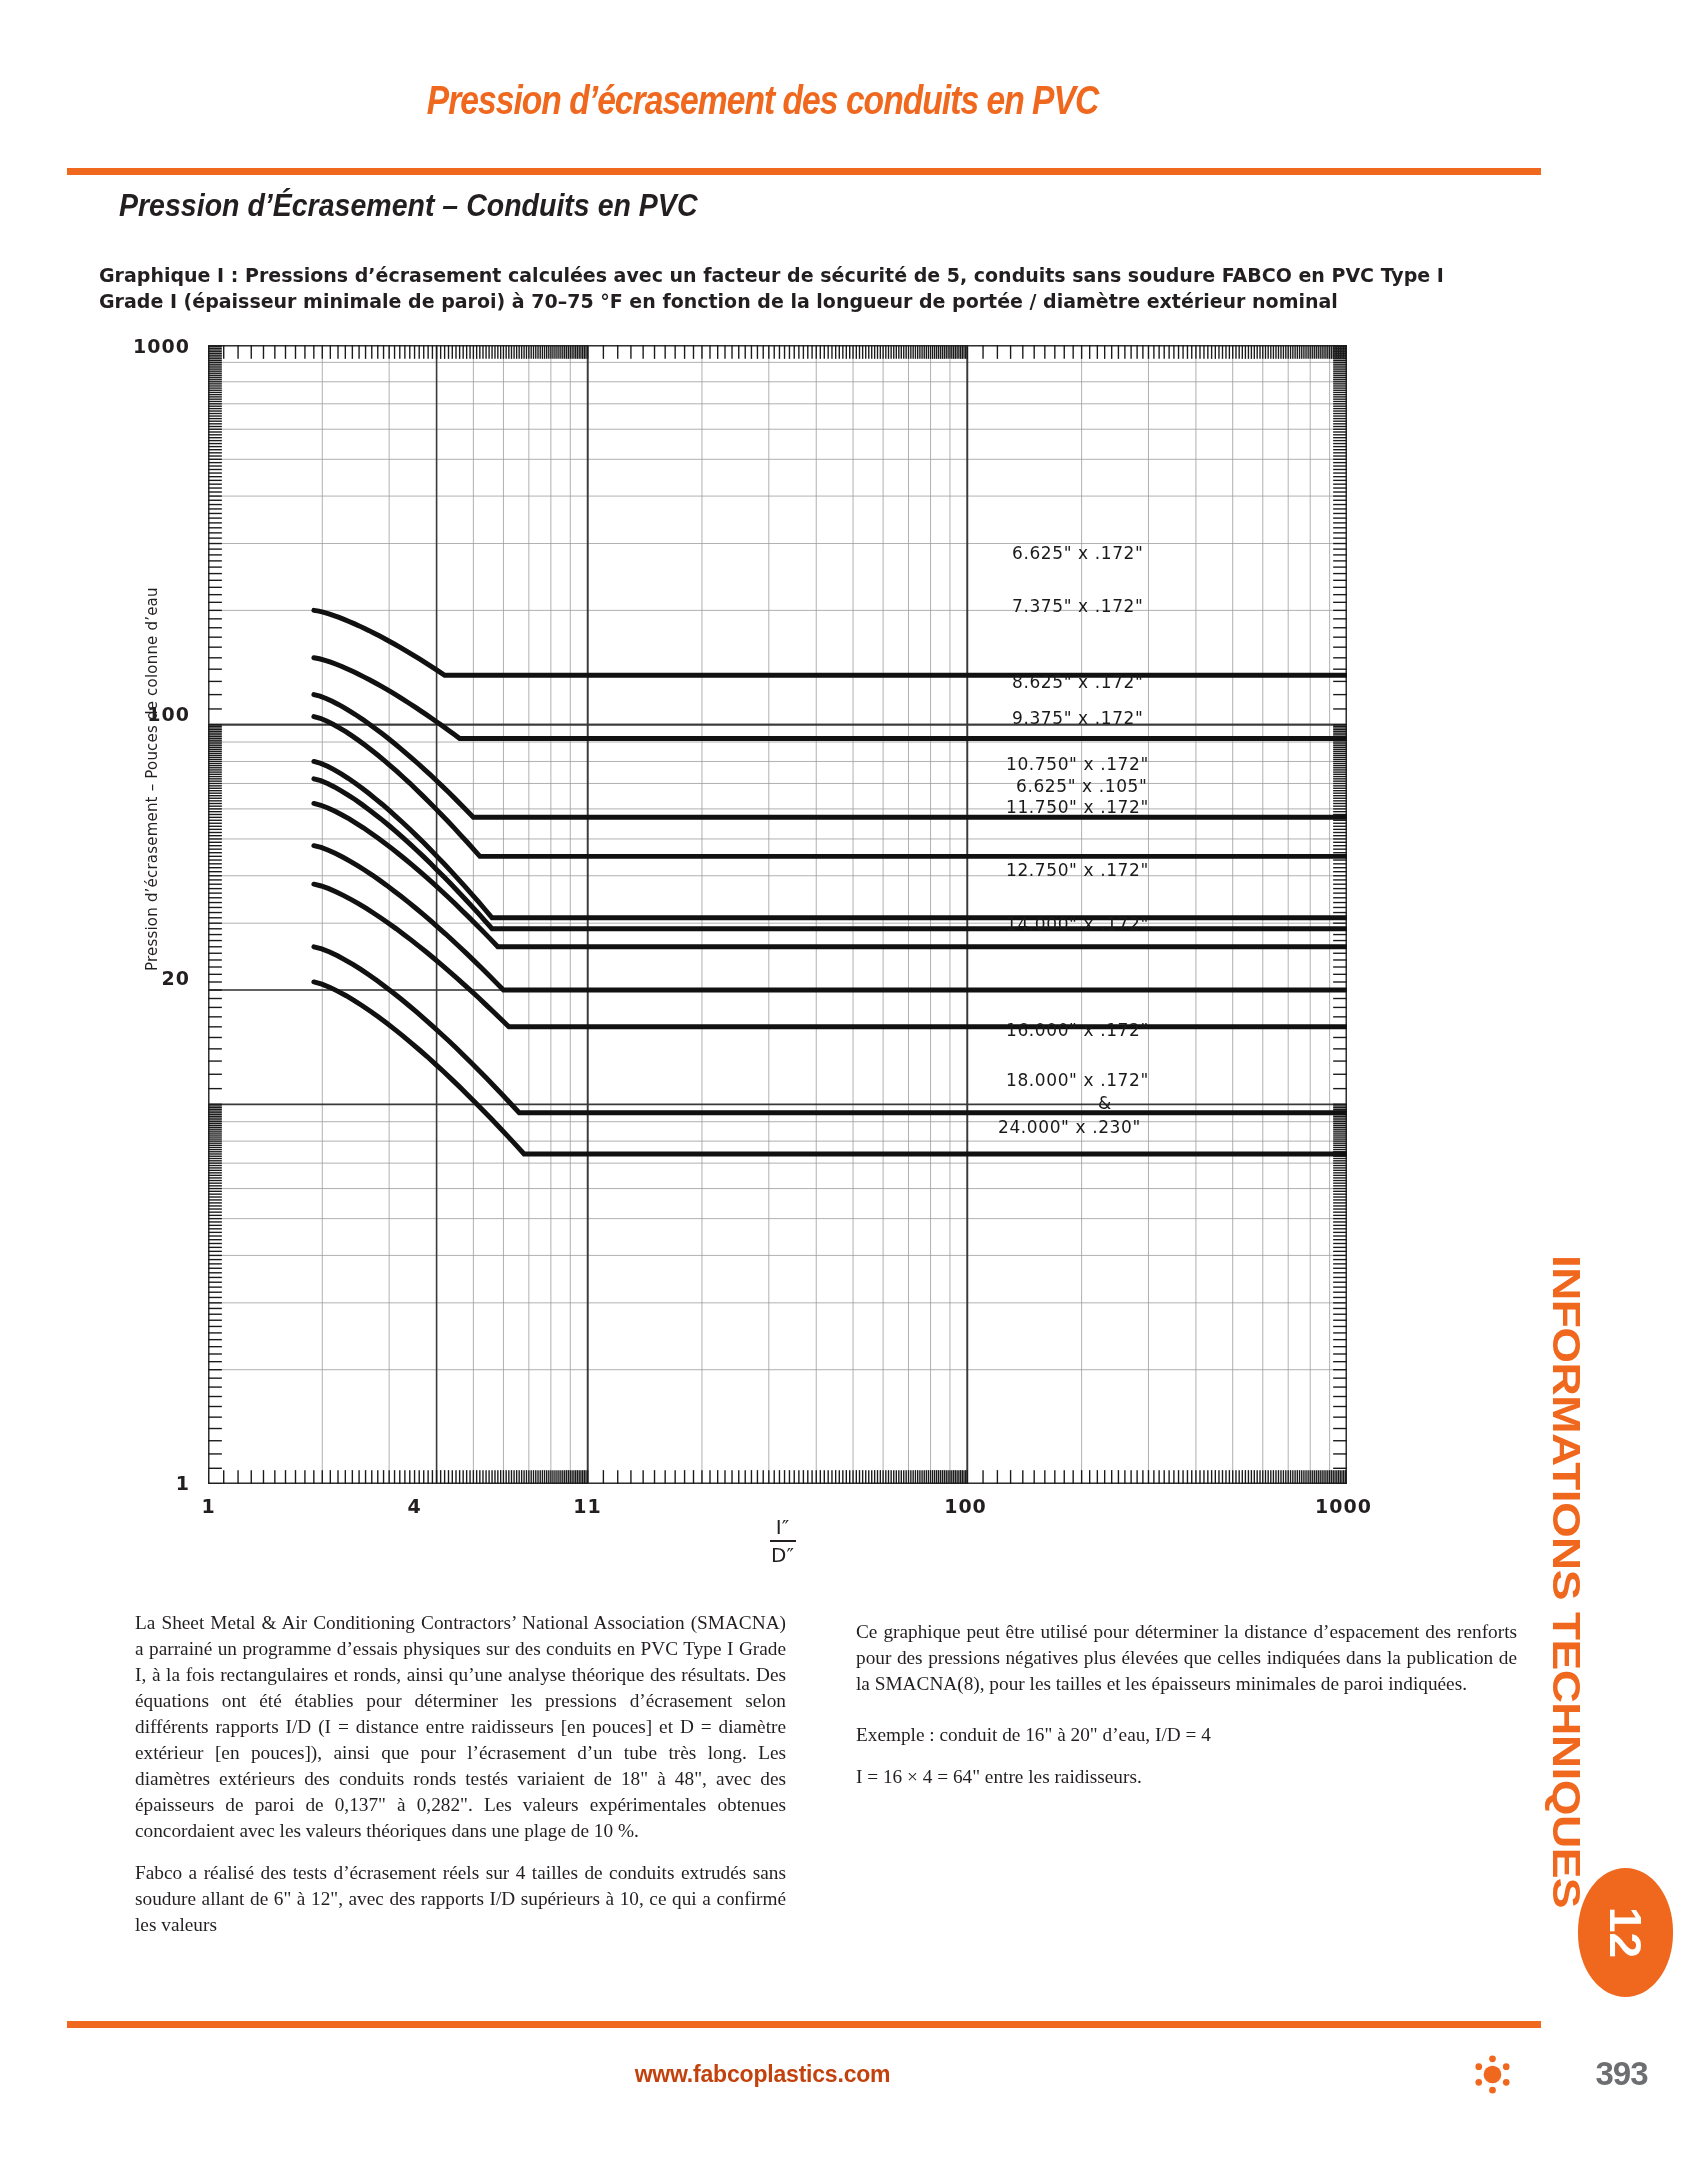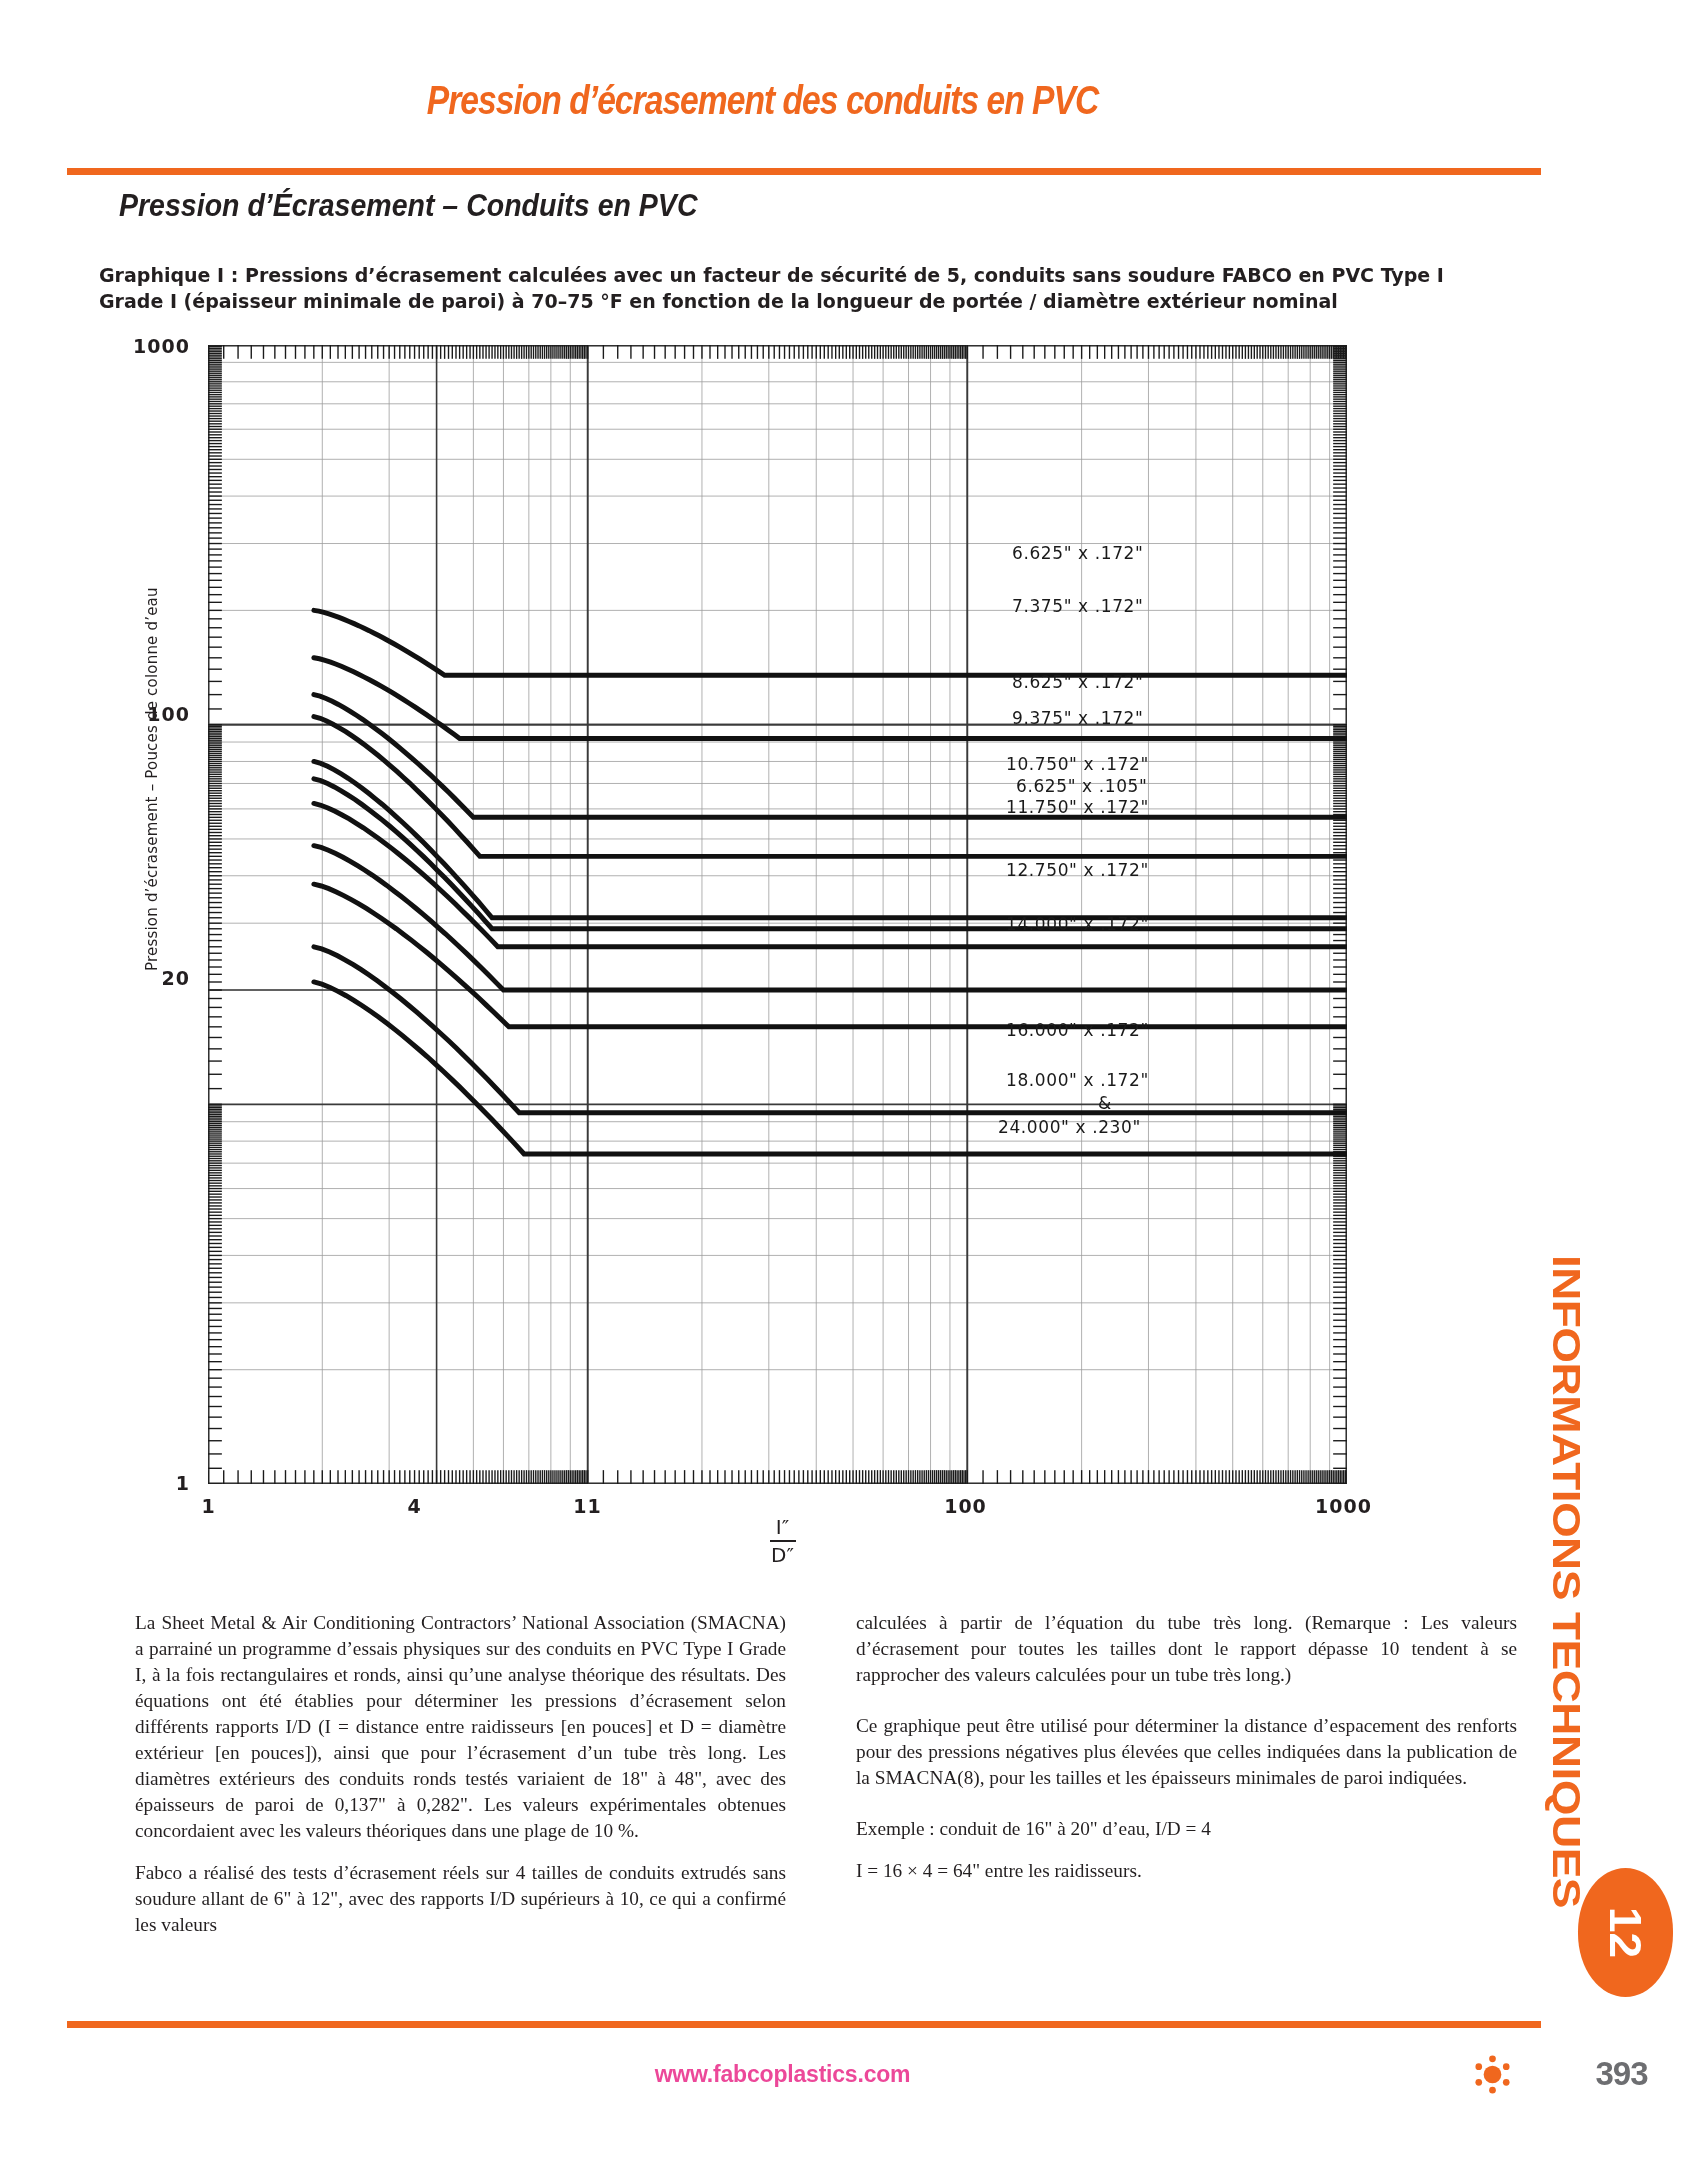--- a/index.html
+++ b/index.html
@@ -92,21 +92,21 @@
     color:#ffffff;transform:rotate(90deg) scaleX(1.05);
   }
 
   
   .footer-rule{
     position:absolute;left:67px;top:2021px;width:1474px;height:7px;background:#F0671E;
   }
   .footer-site{
     position:absolute;left:0;top:2061px;width:1525px;text-align:center;
     font-family:"Liberation Sans", sans-serif;font-weight:bold;font-size:23px;
-    color:#ec4899;letter-spacing:-0.2px;padding-left:20px;
+    color:#c2410c;letter-spacing:-0.2px;
   }
   .footer-page{
     position:absolute;left:1572px;top:2055px;width:99px;text-align:center;
     font-family:"Liberation Sans", sans-serif;font-weight:bold;font-size:33px;
     color:#6d6e71;letter-spacing:-1px;
   }
   .footer-logo{position:absolute;left:1461px;top:2049px;width:63px;height:51px;}
 </style>
 </head>
 <body>
@@ -1344,21 +1344,20 @@
     <div class="curve-label center" style="left:857px;top:756px;width:198px;">&amp;</div>
     <div class="curve-label" style="left:849px;top:780px;">24.000" x .230"</div>
   </div>
 
   <div class="col col-left">
     <p>La Sheet Metal &amp; Air Conditioning Contractors’ National Association (SMACNA) a parrainé un programme d’essais physiques sur des conduits en PVC Type I Grade I, à la fois rectangulaires et ronds, ainsi qu’une analyse théorique des résultats. Des équations ont été établies pour déterminer les pressions d’écrasement selon différents rapports I/D (I = distance entre raidisseurs [en pouces] et D = diamètre extérieur [en pouces]), ainsi que pour l’écrasement d’un tube très long. Les diamètres extérieurs des conduits ronds testés variaient de 18" à 48", avec des épaisseurs de paroi de 0,137" à 0,282". Les valeurs expérimentales obtenues concordaient avec les valeurs théoriques dans une plage de 10 %.</p>
     <p>Fabco a réalisé des tests d’écrasement réels sur 4 tailles de conduits extrudés sans soudure allant de 6" à 12", avec des rapports I/D supérieurs à 10, ce qui a confirmé les valeurs</p>
   </div>
 
   <div class="col col-right">
-    <p>calculées à partir de l’équation du tube très long. (Remarque : Les valeurs d’écrasement pour toutes les tailles dont le rapport dépasse 10 tendent à se rapprocher des valeurs calculées pour un tube très long.)</p>
     <p class="gap">Ce graphique peut être utilisé pour déterminer la distance d’espacement des renforts pour des pressions négatives plus élevées que celles indiquées dans la publication de la SMACNA(8), pour les tailles et les épaisseurs minimales de paroi indiquées.</p>
     <p class="gap">Exemple : conduit de 16" à 20" d’eau, I/D = 4</p>
     <p>I = 16 × 4 = 64" entre les raidisseurs.</p>
   </div>
 
   <div class="side-tab">INFORMATIONS TECHNIQUES</div>
 
   <div class="page-badge">
     <span>12</span>
   </div>

